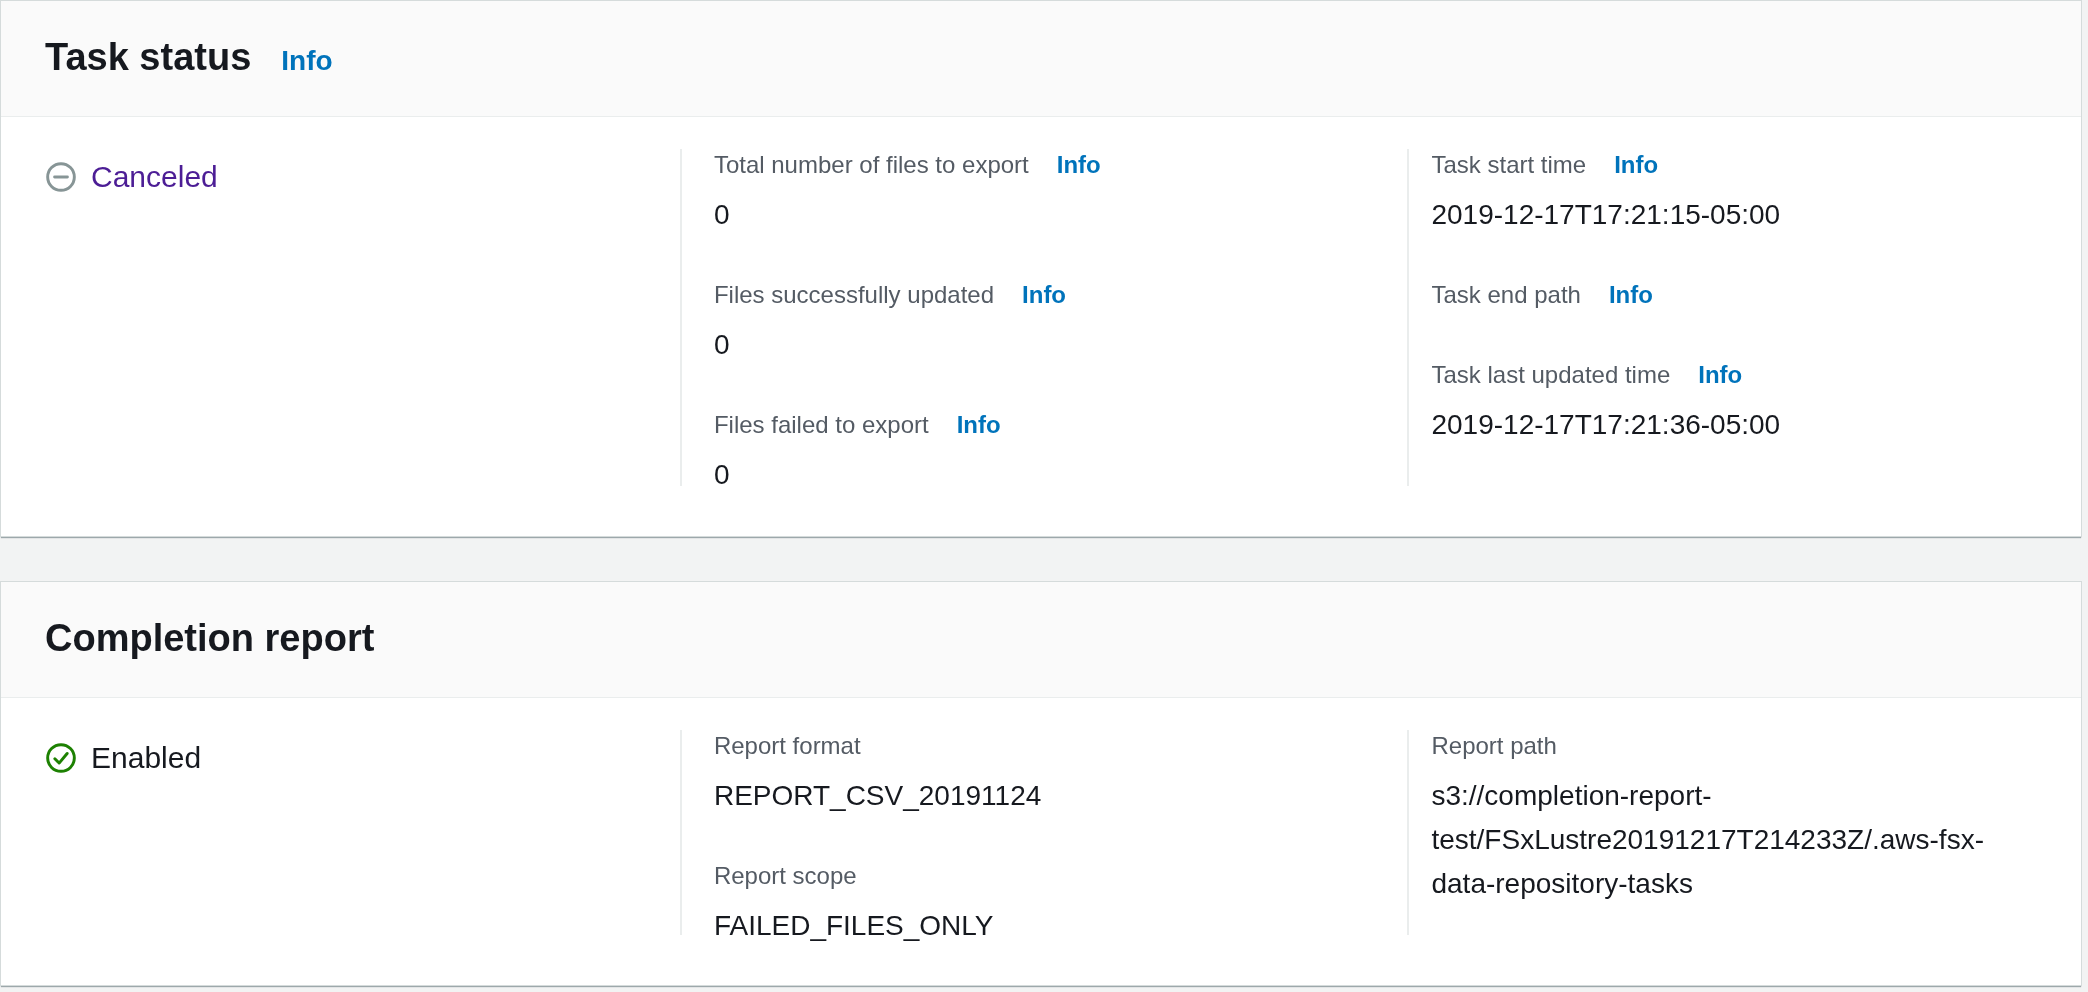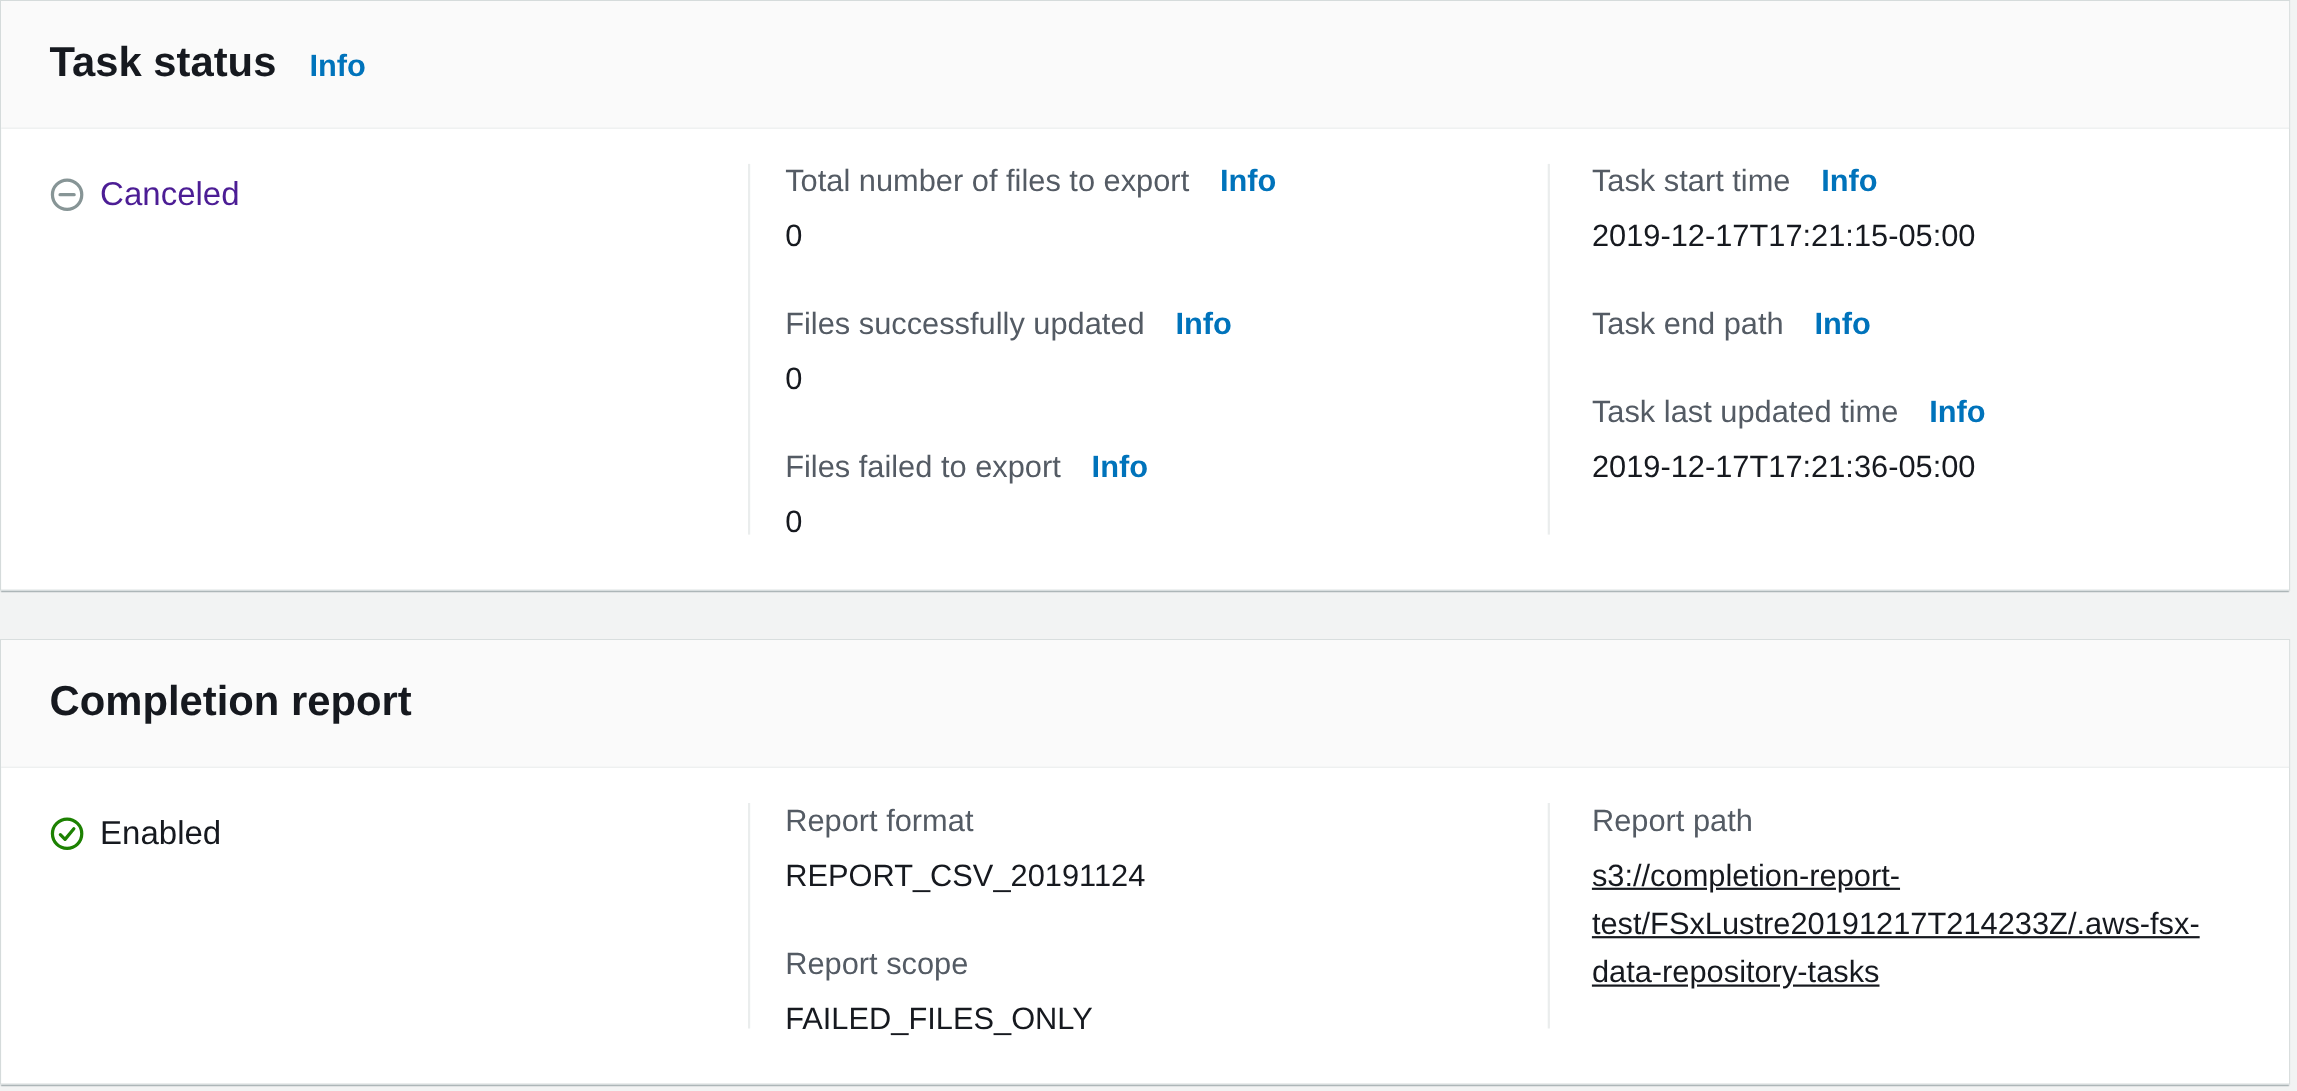--- a/index.html
+++ b/index.html
@@ -58,21 +58,21 @@
   }
   .card-task .card-body   { height: 419px; }
   .card-report .card-body { height: 287px; }
 
   .col {
     box-sizing: border-box;
     position: relative;
   }
   .col-status { width: 694px;  padding: 42px 40px 0 44px; }
   .col-mid    { width: 699px;  padding: 26px 40px 0 34px; }
-  .col-right  { width: 689px;  padding: 26px 40px 0 40px; margin-left: 44px; }
+  .col-right  { width: 689px;  padding: 26px 40px 0 24px; margin-left: 44px; }
 
   .col-mid::before, .col-right::before {
     content: "";
     position: absolute;
     left: 0;
     top: 32px;
     bottom: 50px;
     width: 2px;
     background: #eaeded;
   }
@@ -87,42 +87,41 @@
     font-size: 30px;
     line-height: 36px;
   }
   .status-canceled .status-label { color: #4c1d95; }
   .status-enabled  .status-label { color: #16191f; }
 
   .field { margin-bottom: 36px; }
   .field-label-row {
     display: flex;
     align-items: baseline;
-    font-size: 28px;
+    font-size: 24px;
     line-height: 44px;
     color: #545b64;
   }
   .field-info {
     margin-left: 28px;
     font-weight: bold;
     color: #0073bb;
     text-decoration: none;
     cursor: pointer;
   }
   .field-value {
     margin-top: 6px;
     font-size: 28px;
     line-height: 44px;
     color: #16191f;
   }
   .field-value.wrap {
     max-width: 600px;
     overflow-wrap: break-word;
     word-break: normal;
-    text-decoration: underline;
   }
 </style>
 </head>
 <body>
 
 <div class="page">
 
   <section class="card card-task">
     <header class="card-header">
       <h2 class="card-title">Task status</h2>

